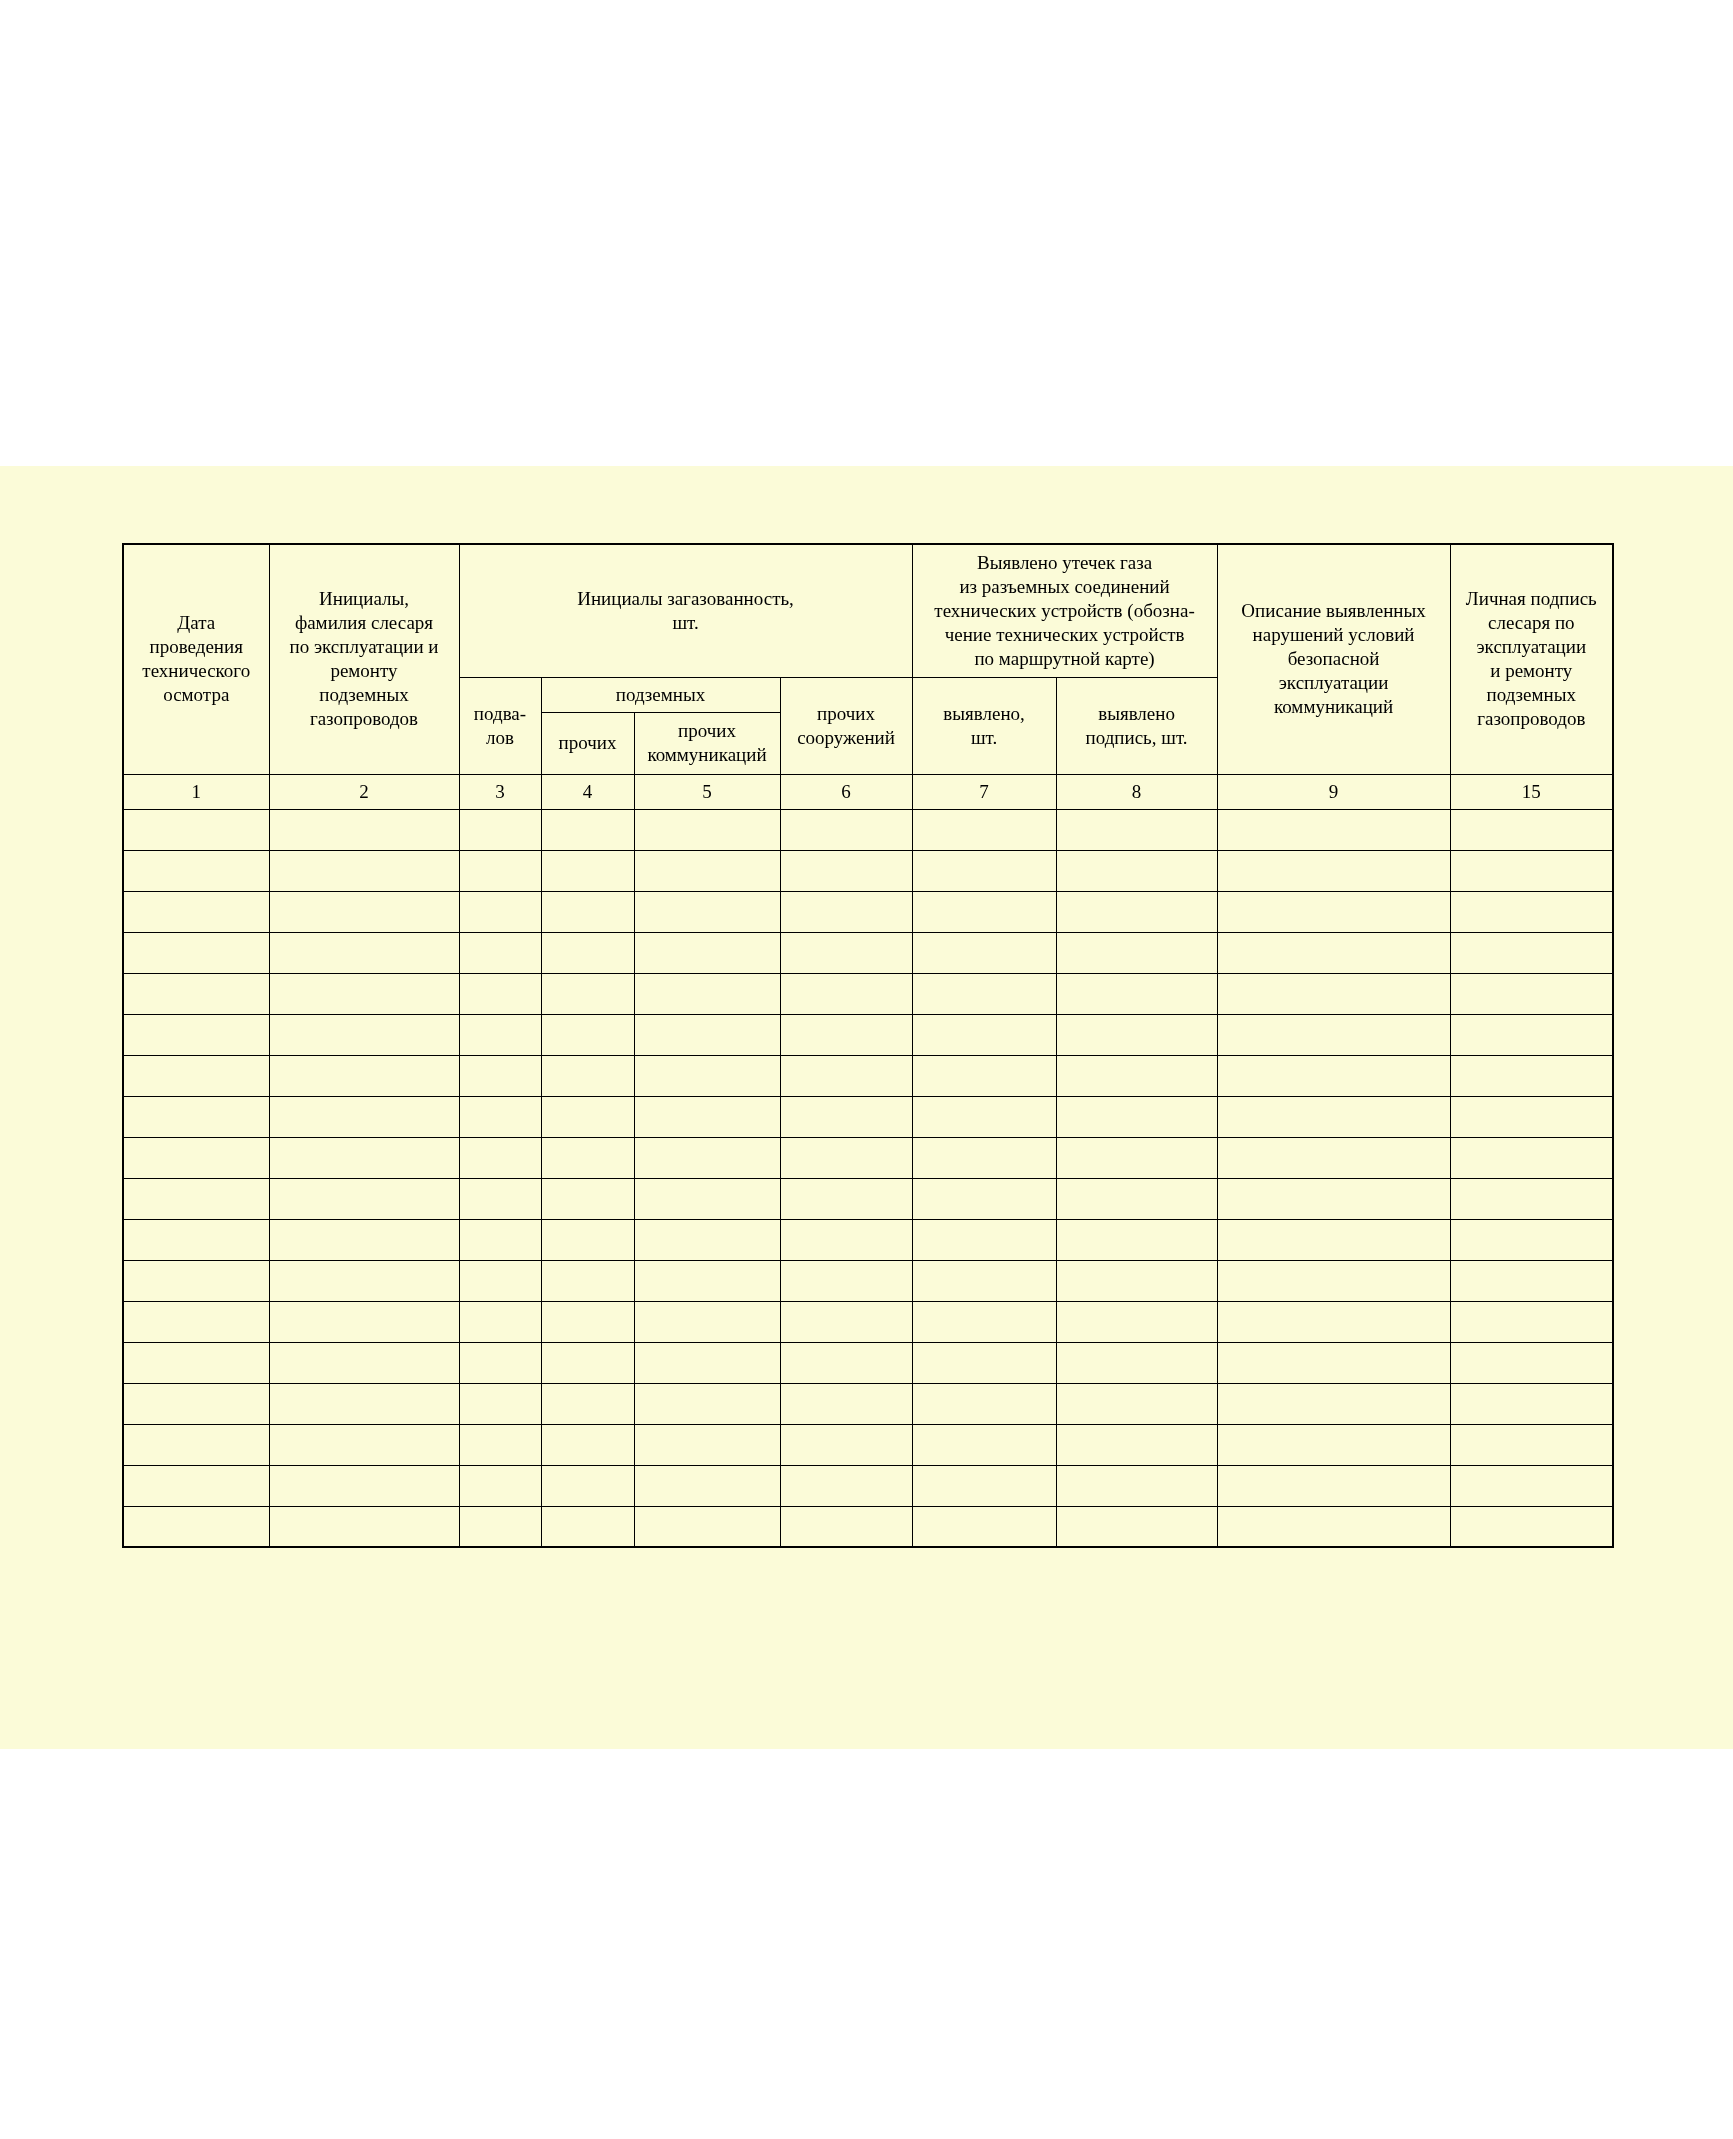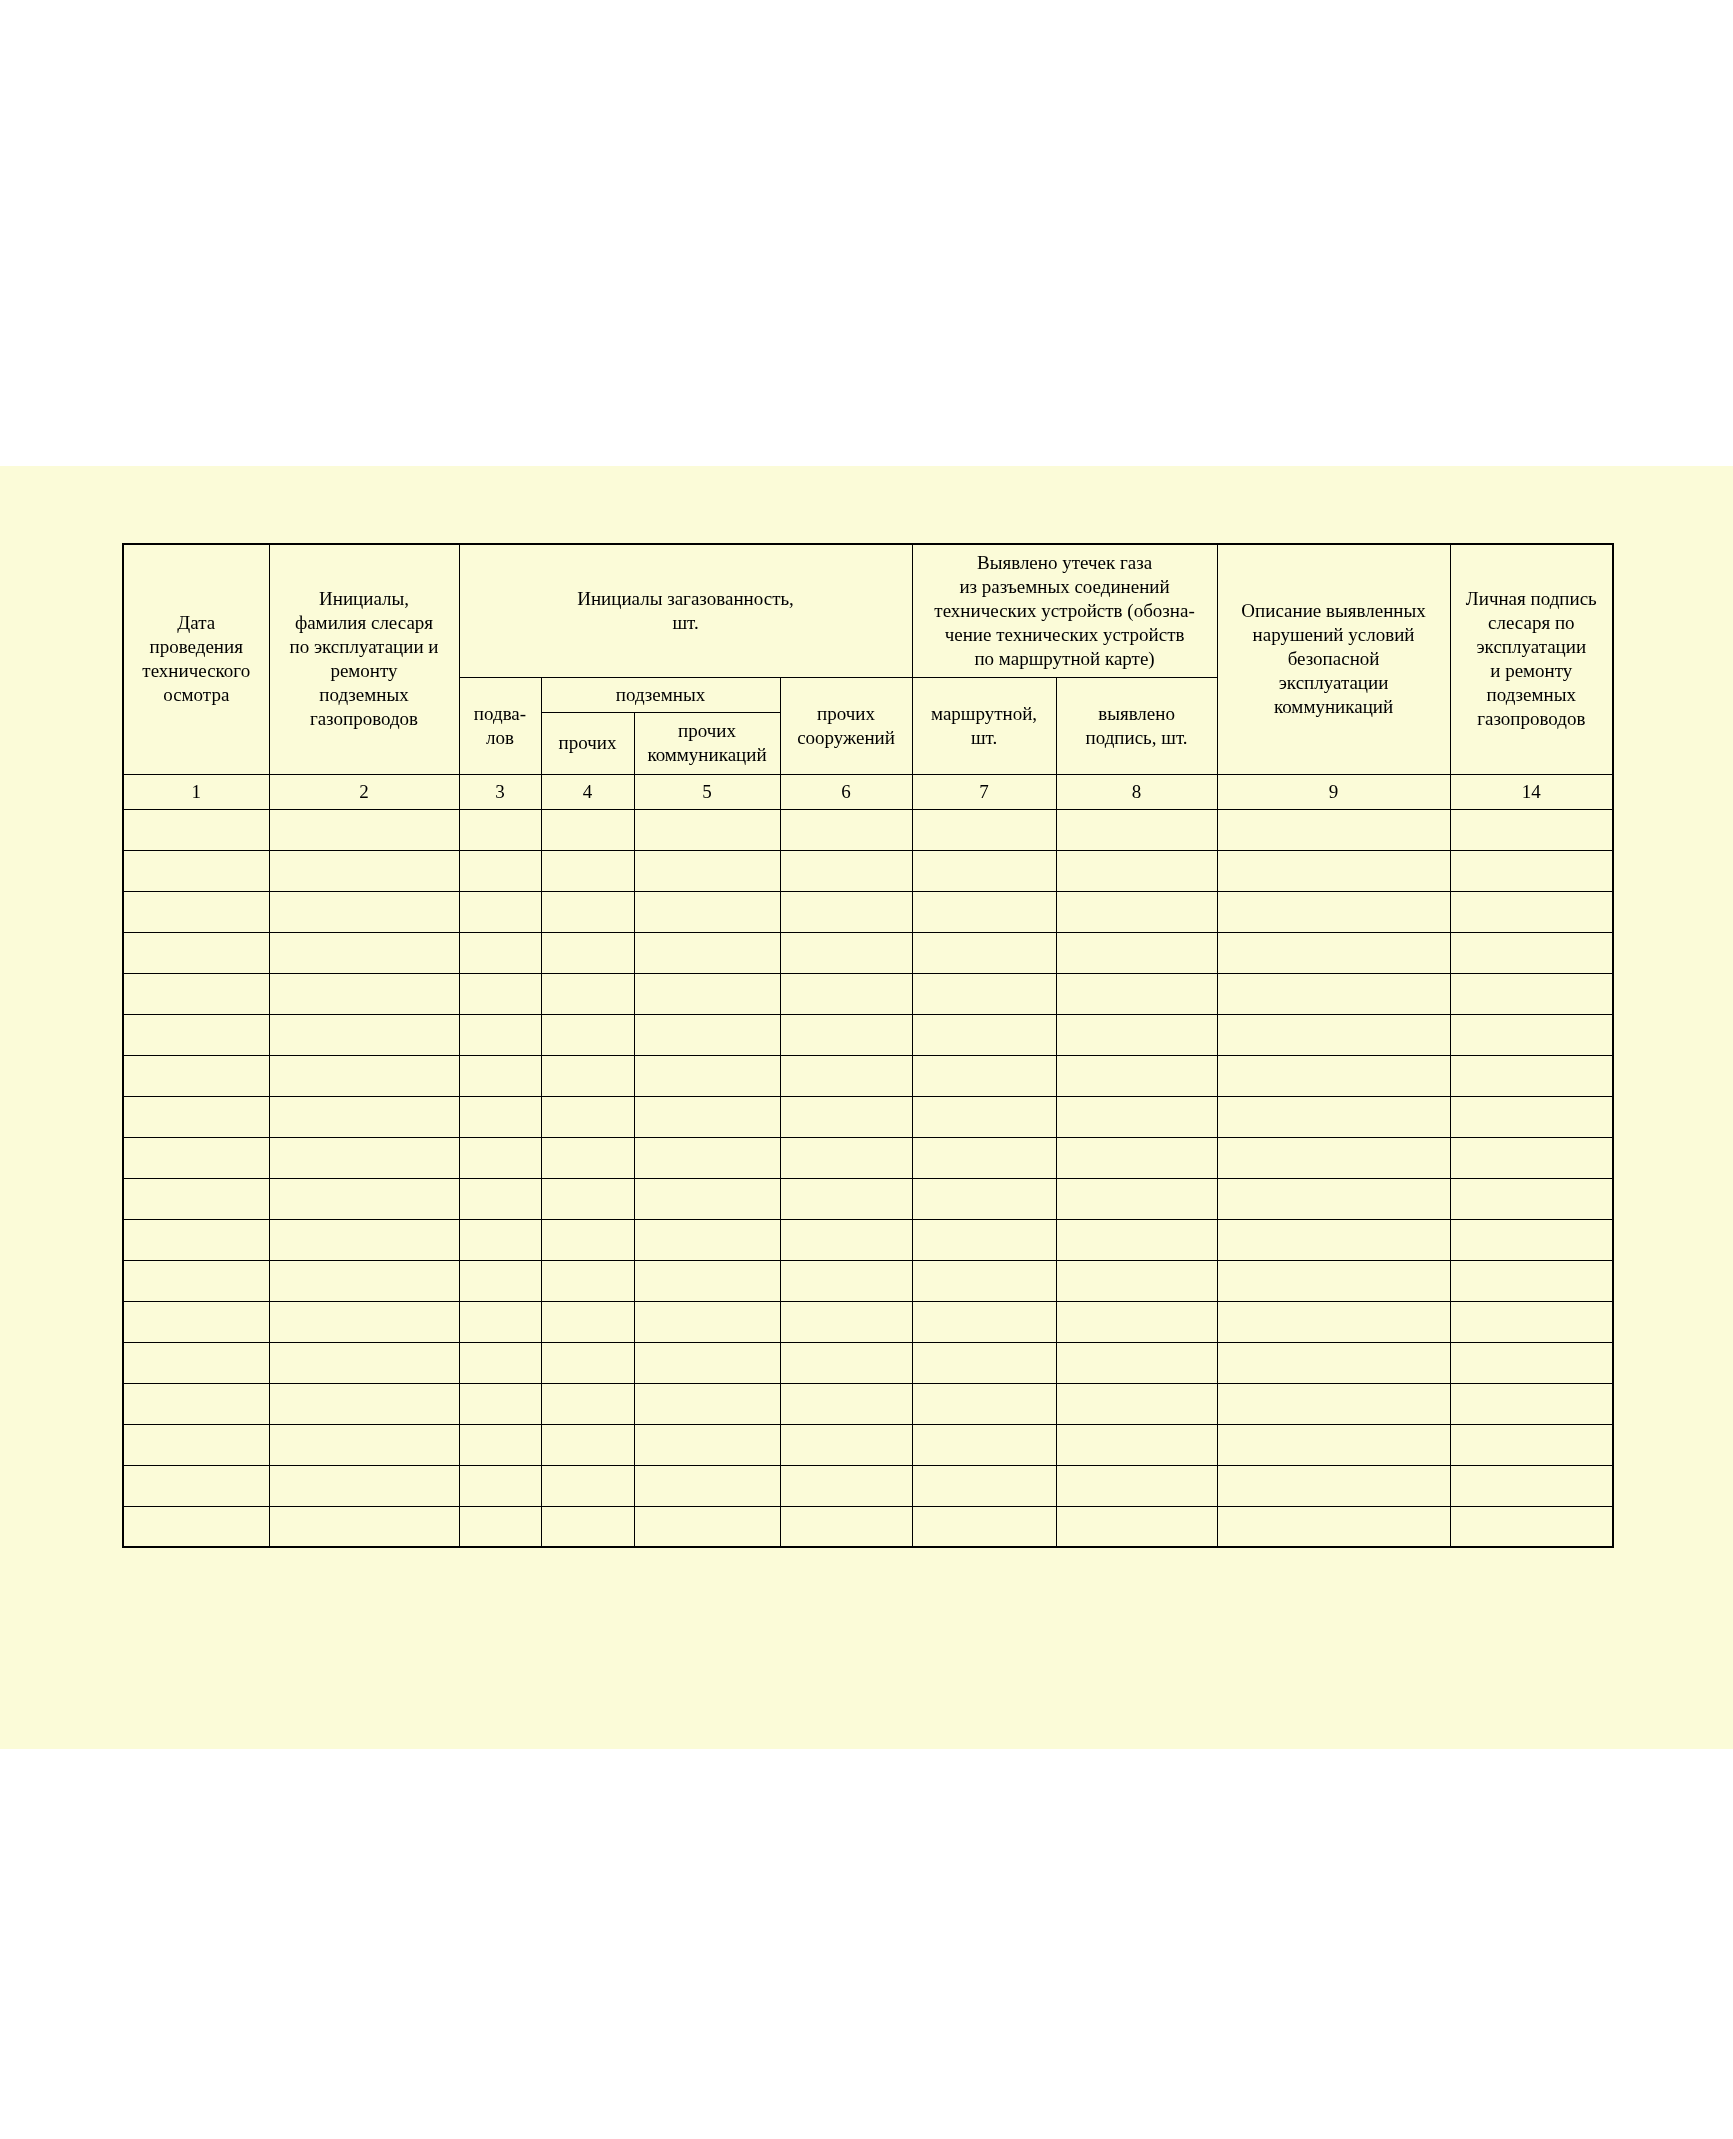--- a/index.html
+++ b/index.html
@@ -90,41 +90,41 @@
 и ремонту
 подземных
 газопроводов</th>
       </tr>
       <tr class="h-mid">
         <th rowspan="2">подва-
 лов</th>
         <th colspan="2">подземных</th>
         <th rowspan="2">прочих
 сооружений</th>
-        <th rowspan="2">маршрутной,
+        <th rowspan="2">выявлено,
 шт.</th>
         <th rowspan="2">выявлено
 подпись, шт.</th>
       </tr>
       <tr class="h-low">
         <th>прочих</th>
         <th>прочих
 коммуникаций</th>
       </tr>
       <tr class="h-num">
         <th>1</th>
         <th>2</th>
         <th>3</th>
         <th>4</th>
         <th>5</th>
         <th>6</th>
         <th>7</th>
         <th>8</th>
         <th>9</th>
-        <th>14</th>
+        <th>15</th>
       </tr>
     </thead>
     <tbody class="grid">
         <tr>
           <td></td>
           <td></td>
           <td></td>
           <td></td>
           <td></td>
           <td></td>

